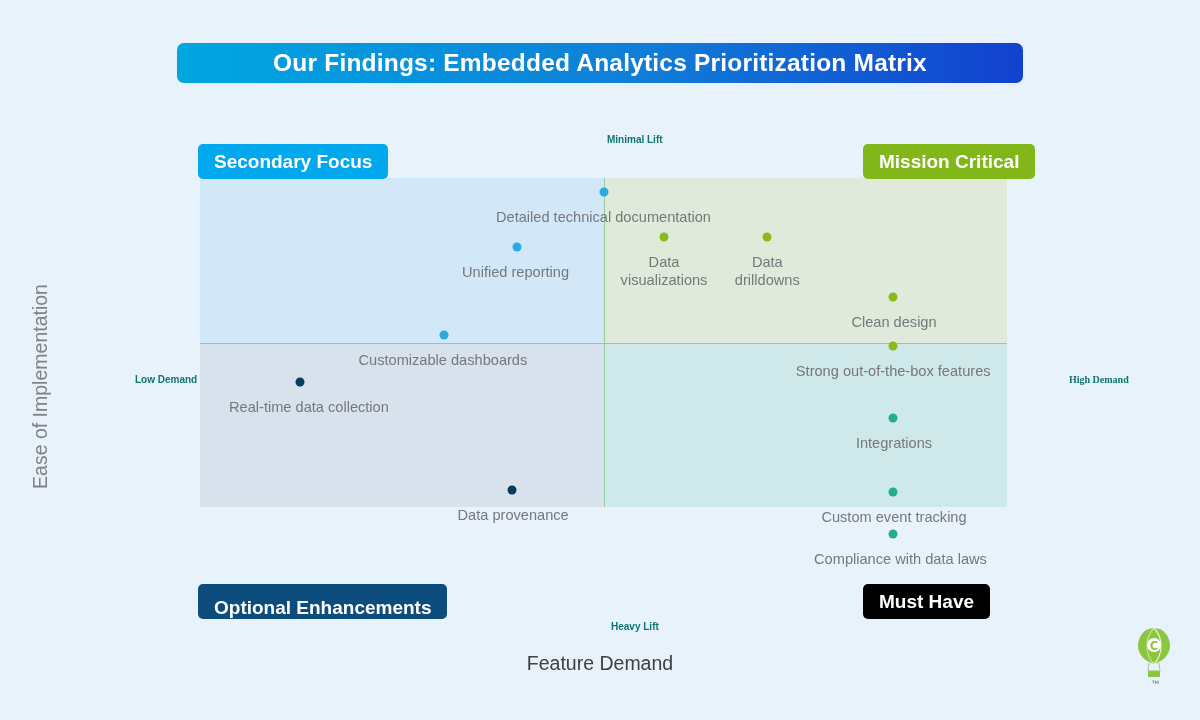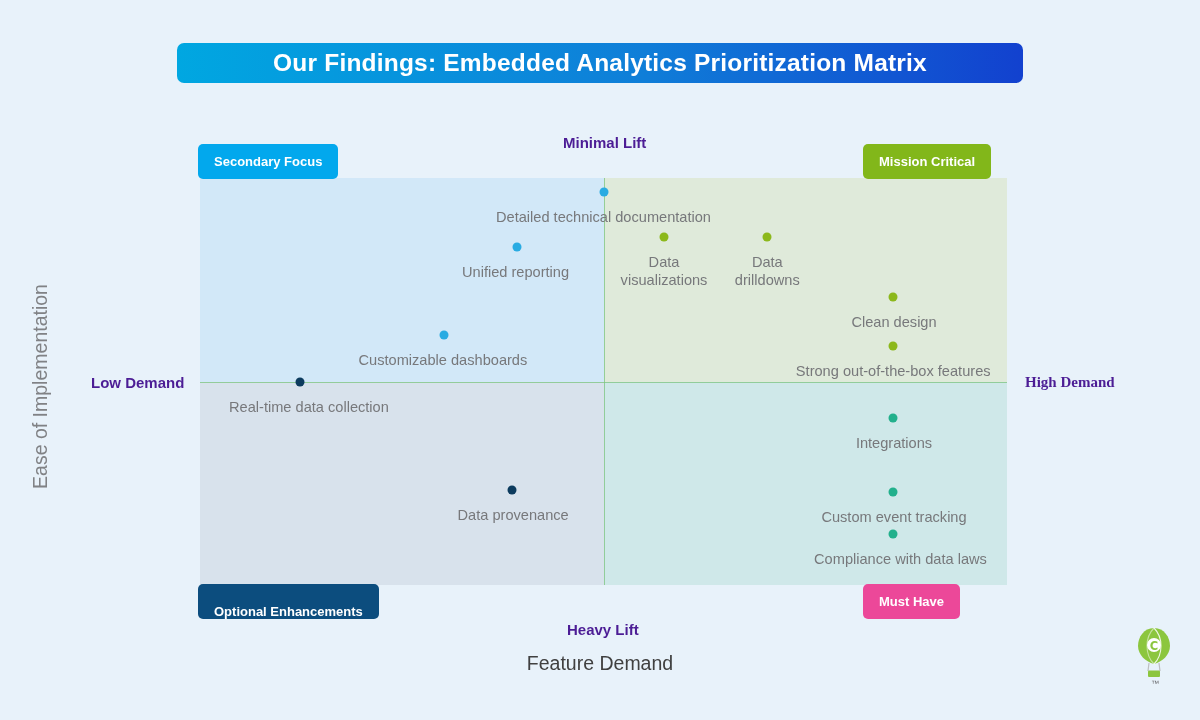--- a/index.html
+++ b/index.html
@@ -36,21 +36,21 @@
     letter-spacing: 0.2px;
     white-space: nowrap;
   }
 
   
   #chart-area {
     position: absolute;
     left: 200px;
     top: 178px;
     width: 807px;
-    height: 407px;
+    height: 329px;
   }
 
   .quadrant {
     position: absolute;
     width: 50%;
     height: 50%;
   }
   #quadrant-secondary-focus    { left: 0;    top: 0;    background: #d2e8f8; }
   #quadrant-mission-critical   { left: 50%;  top: 0;    background: #dfeada; }
   #quadrant-optional-enhance   { left: 0;    top: 50%;  background: #d8e2ec; }
@@ -94,42 +94,43 @@
     white-space: pre;
     text-align: center;
     z-index: 5;
   }
 
   
   .quad-badge {
     position: absolute;
     border-radius: 5px;
     color: #fff;
-    font-size: 13px;
+    font-size: 19px;
     font-weight: bold;
     display: flex;
     align-items: center;
     justify-content: center;
     padding: 0 16px;
     height: 35px;
     white-space: nowrap;
     z-index: 8;
   }
   #badge-secondary-focus     { left: 198px; top: 144px; background: #02a8ed; }
   #badge-mission-critical    { left: 863px; top: 144px; background: #82b71a; }
   #badge-optional-enhance    { left: 198px; top: 584px; background: #0c4d7e; align-items: flex-end; }
   #badge-must-have           { left: 863px; top: 584px; background: #28ae8e; }
 
   
   .axis-cap {
     position: absolute;
-    color: #4c1d95;
-    font-size: 15px;
+    color: #0f766e;
+    font-size: 10px;
     font-weight: bold;
     white-space: nowrap;
+    margin-left: 44px;
   }
   #cap-minimal-lift { left: 563px; top: 134px; }
   #cap-heavy-lift   { left: 567px; top: 621px; }
   #cap-low-demand   { left: 91px;  top: 374px; }
   #cap-high-demand  { left: 1025px; top: 374px; font-family: Liberation Serif, serif; }
 
   #axis-title-x {
     position: absolute;
     left: 0; top: 652px;
     width: 1200px;
@@ -222,21 +223,21 @@
 
 <div class="quad-badge" id="badge-secondary-focus" style="background: rgb(2, 168, 237);">
     <span>Secondary Focus</span>
   </div>
 <div class="quad-badge" id="badge-mission-critical" style="background: rgb(130, 183, 26);">
     <span>Mission Critical</span>
   </div>
 <div class="quad-badge" id="badge-optional-enhance" style="background: rgb(12, 77, 126);">
     <span>Optional Enhancements</span>
   </div>
-<div class="quad-badge" id="badge-must-have" style="background: #ec4899;">
+<div class="quad-badge" id="badge-must-have" style="background: #000000;">
     <span>Must Have</span>
   </div>
 
 <div class="axis-cap" id="cap-minimal-lift">Minimal Lift</div>
 <div class="axis-cap" id="cap-heavy-lift">Heavy Lift</div>
 <div class="axis-cap" id="cap-low-demand">Low Demand</div>
 <div class="axis-cap" id="cap-high-demand">High Demand</div>
 
 <div id="axis-title-x">Feature Demand</div>
 <div id="axis-title-y">Ease of Implementation</div>

